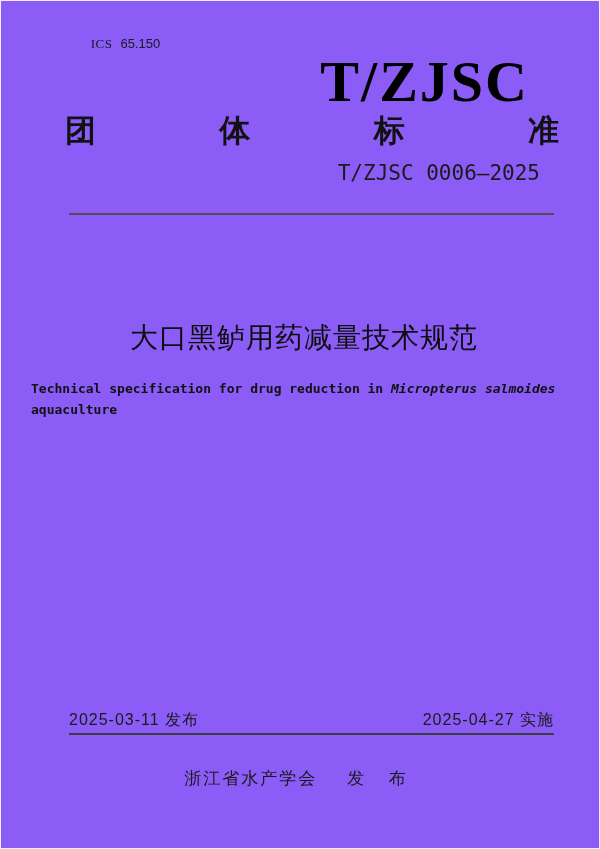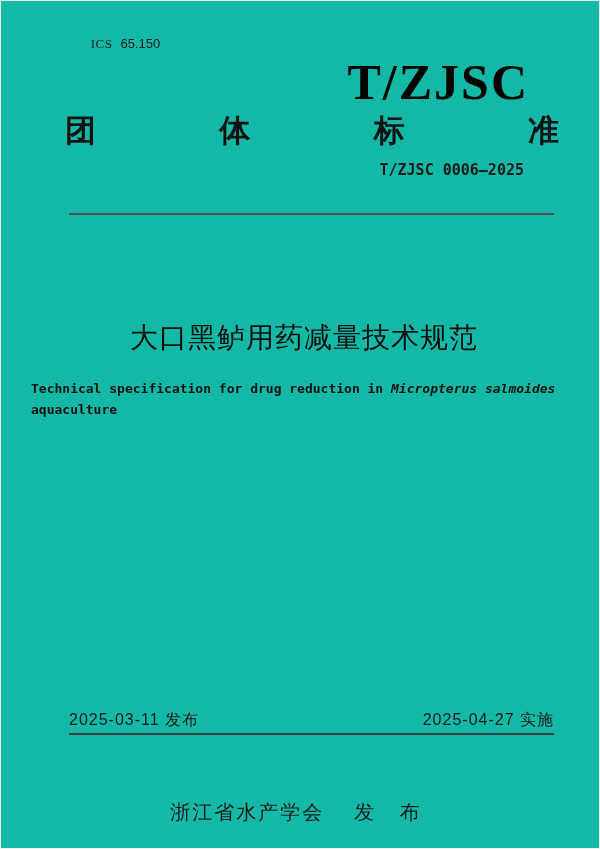--- a/index.html
+++ b/index.html
@@ -4,21 +4,21 @@
 <style>
   html, body {
     margin: 0;
     padding: 0;
     background: #ffffff;
   }
   .page {
     position: relative;
     width: 600px;
     height: 849px;
-    background: #14b8a6;
+    background: #8b5cf6;
     overflow: hidden;
     font-family: "Liberation Sans", sans-serif;
     color: #111111;
     box-sizing: border-box;
     border: 1px solid #f0f0f0;
   }
 
   
   .codes {
     position: absolute;
@@ -38,21 +38,21 @@
     margin-left: 8px;
   }
 
   
   .logo {
     position: absolute;
     top: 52px;
     right: 70px;
     font-family: "Liberation Serif", serif;
     font-weight: bold;
-    font-size: 50px;
+    font-size: 58px;
     line-height: 58px;
     letter-spacing: 2px;
     color: #000000;
     white-space: nowrap;
   }
 
   
   .doc-type {
     position: absolute;
     left: 64px;
@@ -63,24 +63,24 @@
     font-size: 31px;
     line-height: 36px;
     font-weight: 600;
     color: #111111;
   }
 
   
   .std-number {
     position: absolute;
     top: 160px;
-    right: 75px;
+    right: 59px;
     font-family: "DejaVu Sans Mono", monospace;
-    font-weight: bold;
-    font-size: 15px;
+    font-weight: normal;
+    font-size: 21px;
     color: #1a1a1a;
     white-space: nowrap;
   }
 
   .rule-top {
     position: absolute;
     left: 68px;
     right: 45px;
     top: 212px;
     border-top: 2px solid #4f4f4f;
@@ -134,25 +134,25 @@
     position: absolute;
     left: 68px;
     right: 45px;
     top: 732px;
     border-top: 2px solid #3d3d3d;
   }
 
   
   .publisher {
     position: absolute;
-    top: 798px;
+    top: 766px;
     left: 0;
     width: 100%;
     text-align: center;
-    font-size: 20px;
+    font-size: 17px;
     letter-spacing: 2px;
     color: #1a1a1a;
     white-space: nowrap;
   }
   .publisher .publish-label { margin-left: 30px; letter-spacing: 10px; }
 </style>
 </head>
 <body>
 
 <div class="page">

